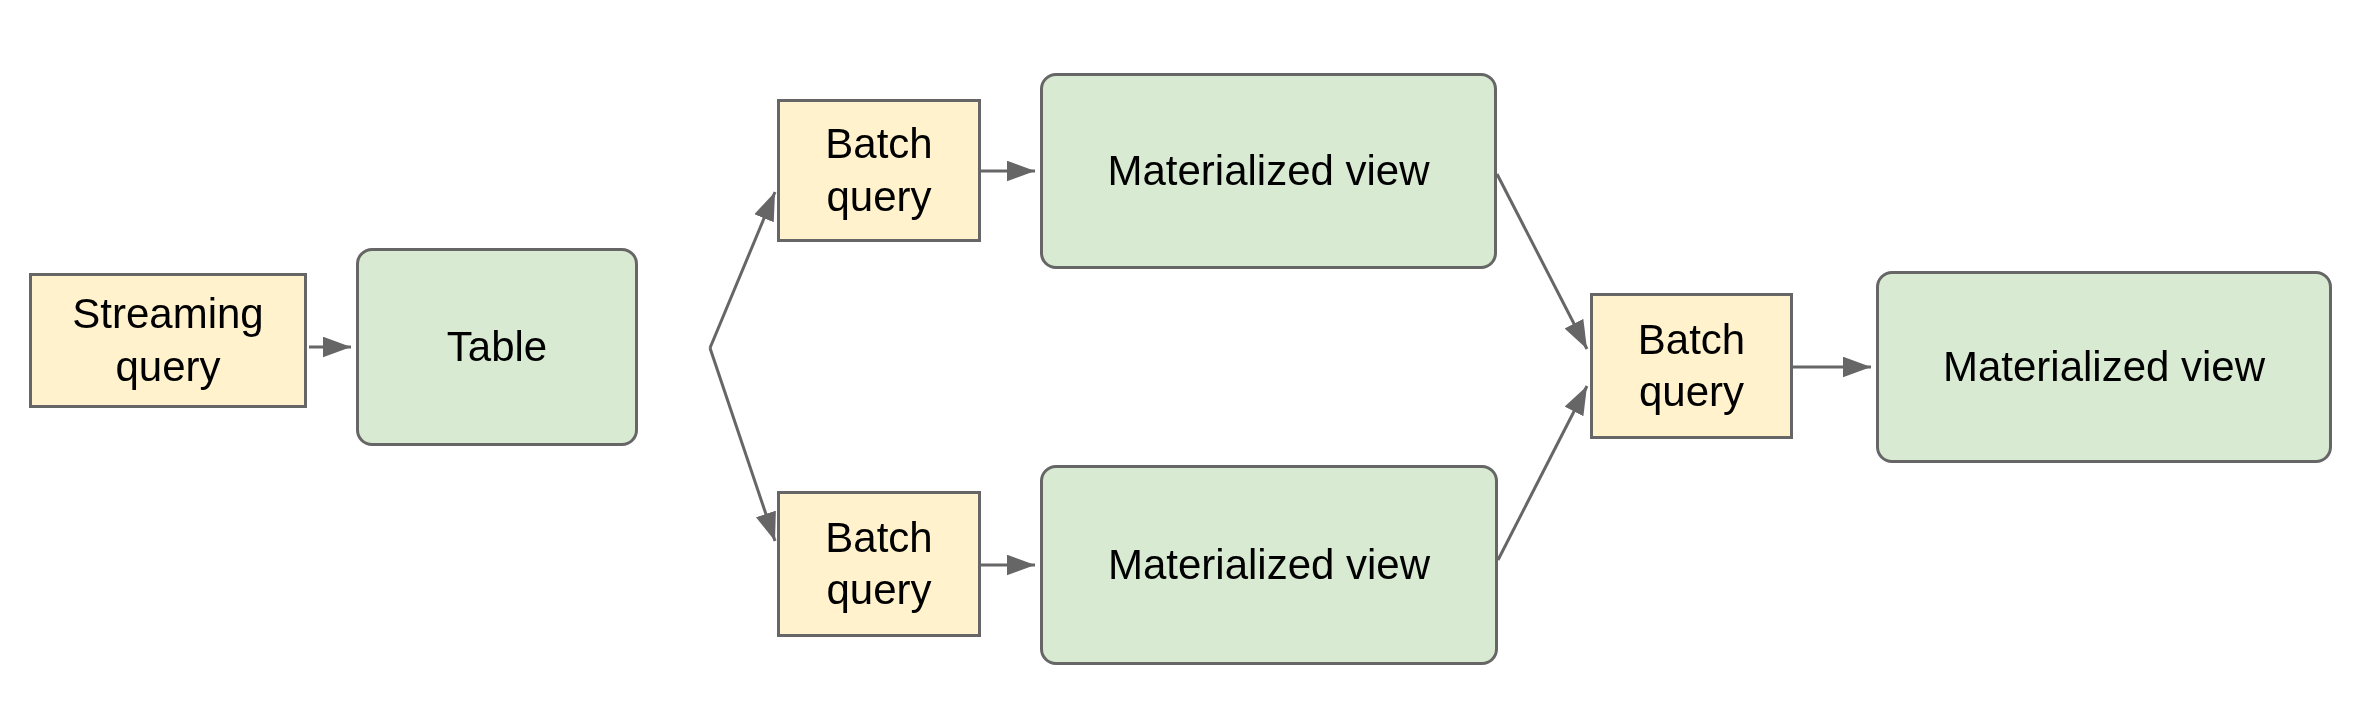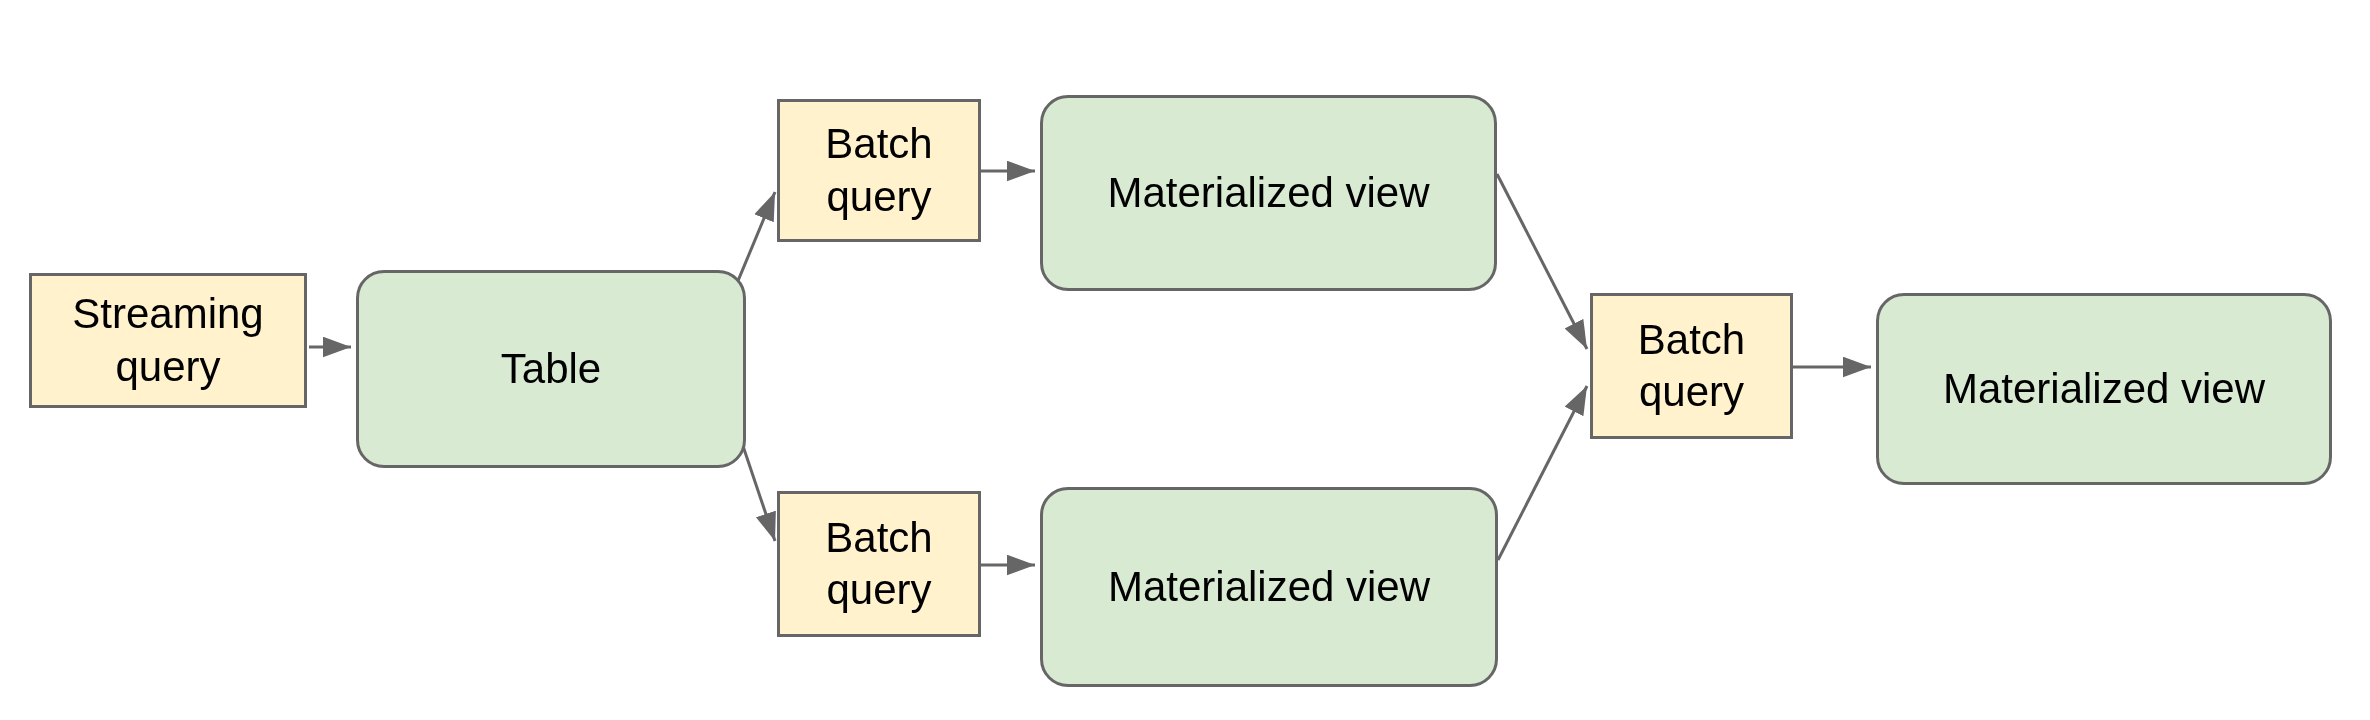--- a/index.html
+++ b/index.html
@@ -42,22 +42,21 @@
     line-height: 1.25;
     color: var(--text-color, #000000);
     padding: 4px 10px;
   }
   .node.query {
     background: var(--query-fill, #fff2cc);
     border-radius: 0;
   }
   .node.entity {
     background: var(--entity-fill, #d9ead3);
-    border-radius: 28px;
-    margin-top: 22px;
+    border-radius: 16px;
   }
 </style>
 </head>
 <body>
 
 <div class="canvas">
 
   <svg class="edges" viewBox="0 0 2370 720" xmlns="http://www.w3.org/2000/svg">
     <defs>
       <marker id="arrowhead" markerWidth="10" markerHeight="8" refX="9.5" refY="3.5" orient="auto" markerUnits="strokeWidth">
@@ -71,21 +70,21 @@
     <path class="edge" d="M981,565 L1035,565" marker-end="url(#arrowhead)"></path>
     <path class="edge" d="M1497,174 L1587,349" marker-end="url(#arrowhead)"></path>
     <path class="edge" d="M1498,560 L1587,386" marker-end="url(#arrowhead)"></path>
     <path class="edge" d="M1793,367 L1871,367" marker-end="url(#arrowhead)"></path>
   </svg>
 
   <div class="node query" style="left:29px;   top:273px; width:278px; height:135px;">
     <span>Streaming query</span>
   </div>
 
-  <div class="node entity" style="left:356px;  top:248px; width:390px; height:198px;">
+  <div class="node entity" style="left:356px;  top:248px; width:282px; height:198px;">
     <span>Table</span>
   </div>
 
   <div class="node query" style="left:777px;  top:99px;  width:204px; height:143px;">
     <span>Batch query</span>
   </div>
 
   <div class="node entity" style="left:1040px; top:73px;  width:457px; height:196px;">
     <span>Materialized view</span>
   </div>

